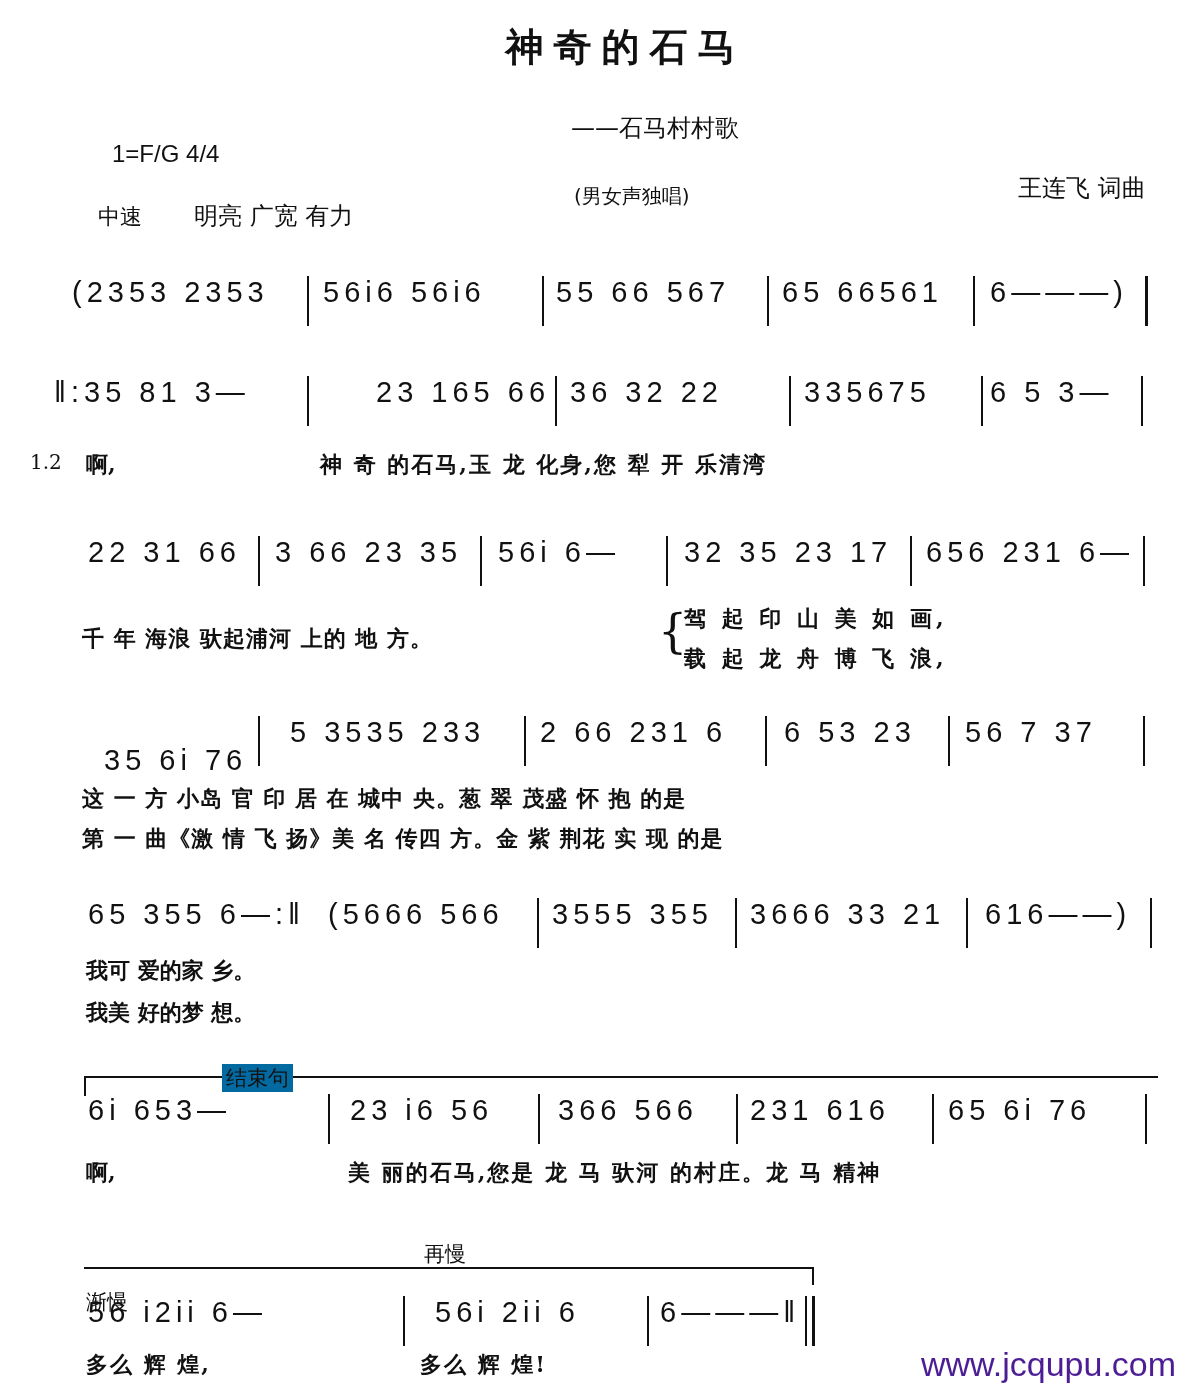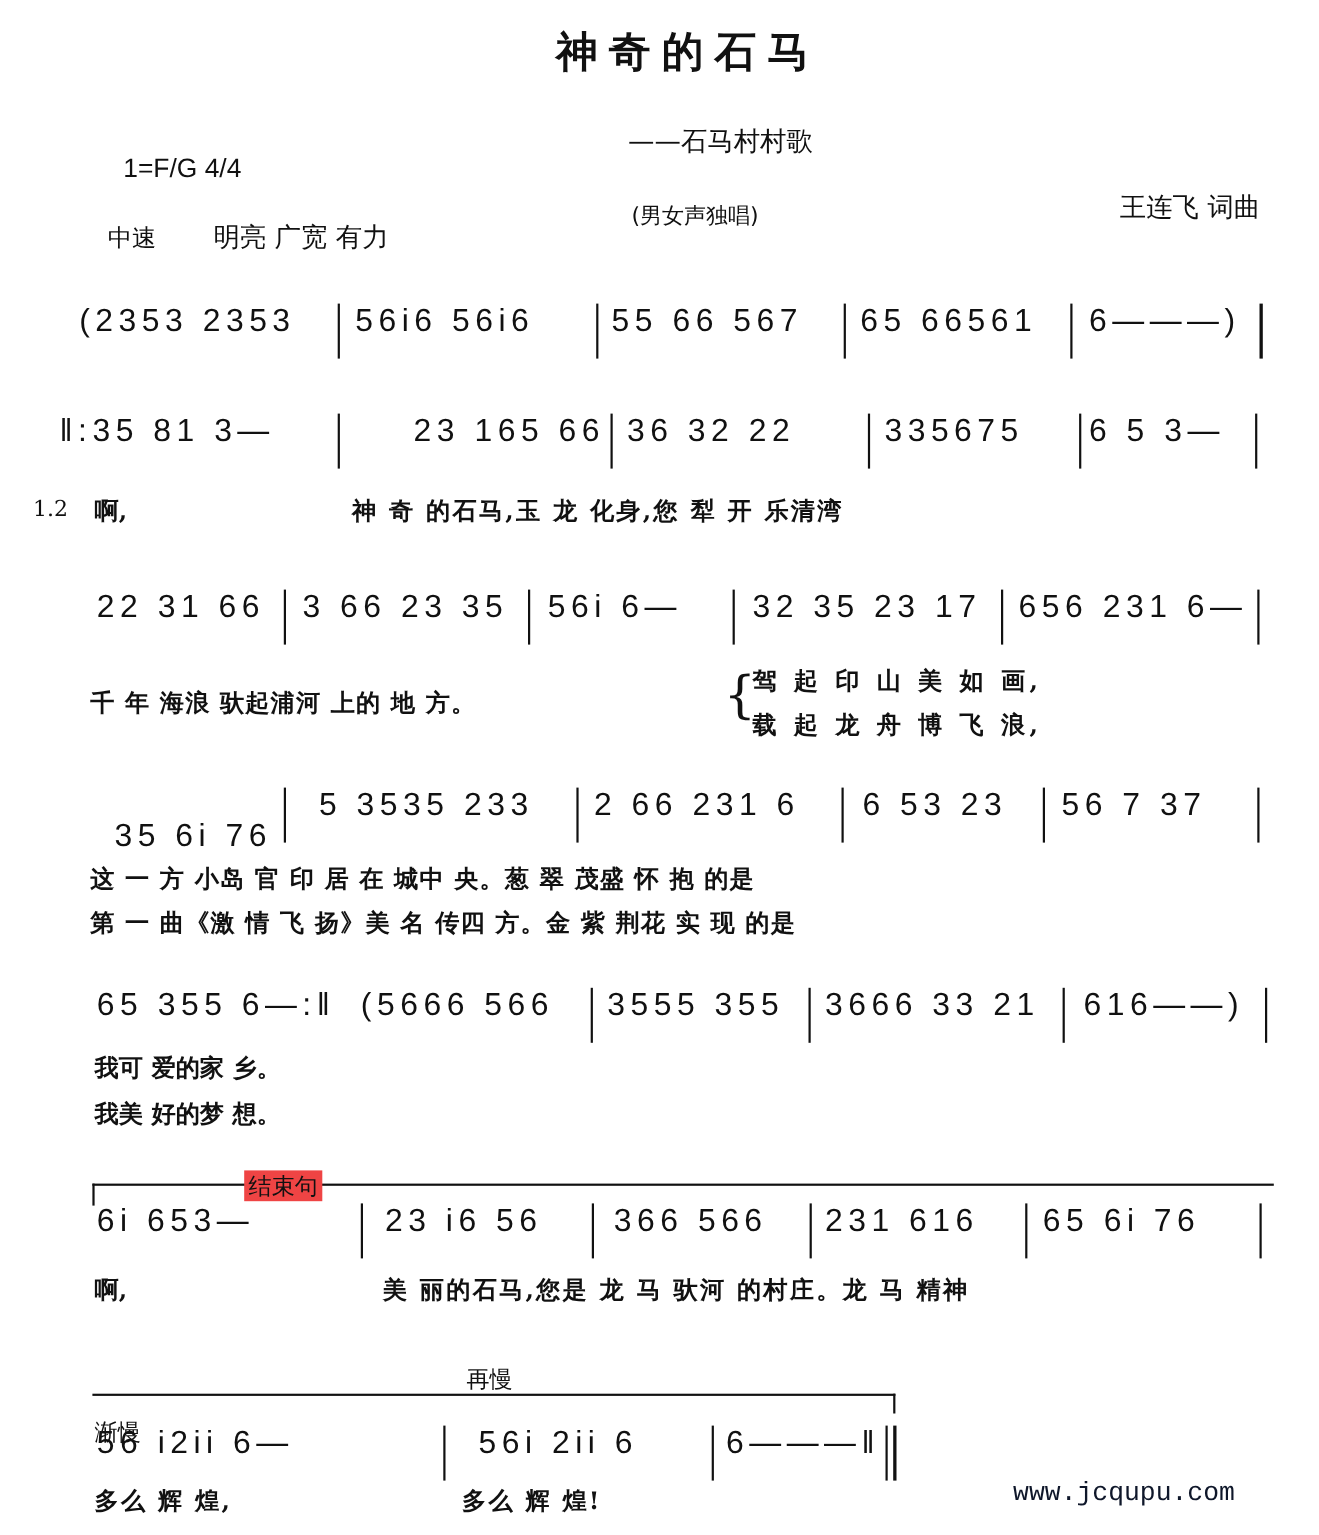--- a/index.html
+++ b/index.html
@@ -14,21 +14,21 @@
   .author{left:992px;top:172px;font-size:24px;}
   .sys{position:absolute;left:60px;width:1100px;height:60px;}
   .staff{position:absolute;left:0;top:0;height:60px;width:1100px;font-family:"Liberation Sans",sans-serif;font-size:29px;}
   .m{position:absolute;top:6px;white-space:pre;letter-spacing:5px;}
   .bar{position:absolute;top:6px;width:2px;height:50px;background:#111;}
   .bar.thick{width:3px;}
   .lyric{position:absolute;font-family:"DejaVu Serif","Liberation Serif",serif;font-weight:bold;font-size:22px;white-space:pre;}
   .hline{position:absolute;height:2px;background:#111;}
   .vline{position:absolute;width:2px;background:#111;}
   .label{position:absolute;font-size:21px;}
-  .watermark{left:895px;top:1345px;font-size:24px;font-family:Liberation Mono, monospace;color:#0f172a;}
+  .watermark{left:895px;top:1345px;font-size:34px;font-family:Liberation Sans, sans-serif;color:#4c1d95;}
   .brace{position:absolute;font-size:46px;font-family:"DejaVu Serif",serif;}
 </style>
 </head>
 <body>
 
 <div class="abs title">神奇的石马</div>
 <div class="abs subtitle">——石马村村歌</div>
 <div class="abs key">1=F/G 4/4</div>
 <div class="abs tempo">
   <span>中速</span><span class="t2">明亮 广宽 有力</span>
@@ -116,21 +116,21 @@
     <div class="bar" style="left:906px;"></div>
     <span class="m" style="left:925px;">616——)</span>
     <div class="bar" style="left:1090px;"></div>
   </div>
 </div>
 <div class="lyric" style="left:86px;top:956px;">我可 爱的家 乡。</div>
 <div class="lyric" style="left:86px;top:998px;">我美 好的梦 想。</div>
 
 <div class="vline" style="left:84px;top:1076px;height:20px;"></div>
 <div class="hline" style="left:84px;top:1076px;width:1074px;"></div>
-<div class="label" style="left:222px;top:1064px;background:#ef4444;padding:0 4px;">结束句</div>
+<div class="label" style="left:222px;top:1064px;background:#0369a1;padding:0 4px;">结束句</div>
 
 <div class="sys" style="top:1088px;">
   <div class="staff">
     <span class="m" style="left:28px;">6i 653—</span>
     <div class="bar" style="left:268px;"></div>
     <span class="m" style="left:290px;">23 i6 56</span>
     <div class="bar" style="left:478px;"></div>
     <span class="m" style="left:498px;">366 566</span>
     <div class="bar" style="left:676px;"></div>
     <span class="m" style="left:690px;">231 616</span>

